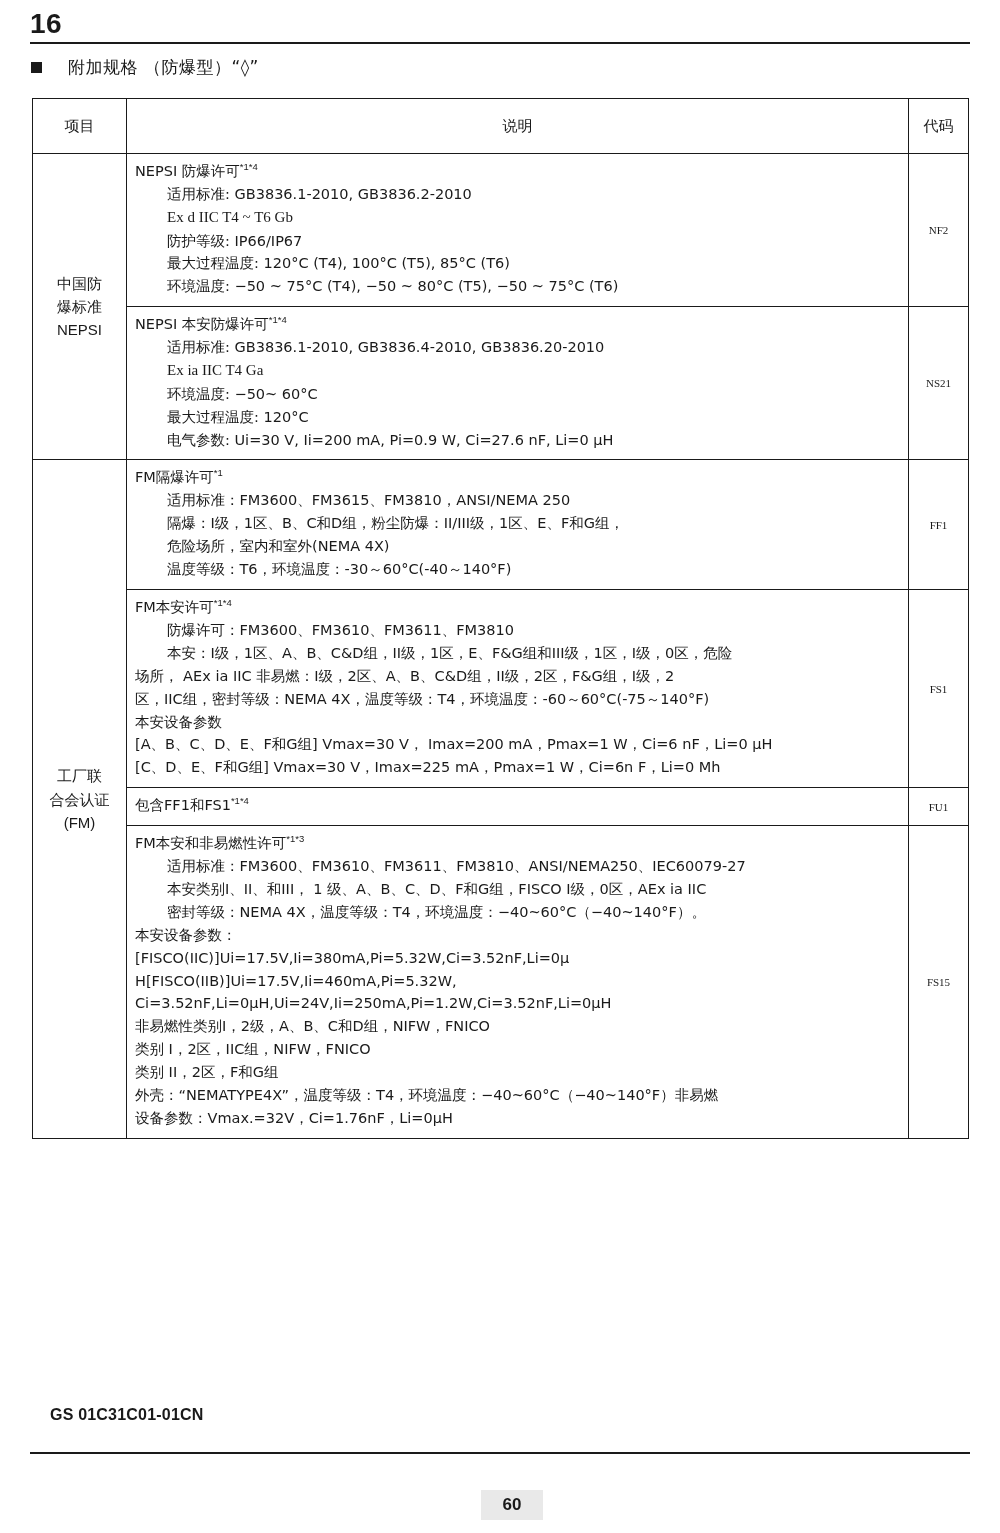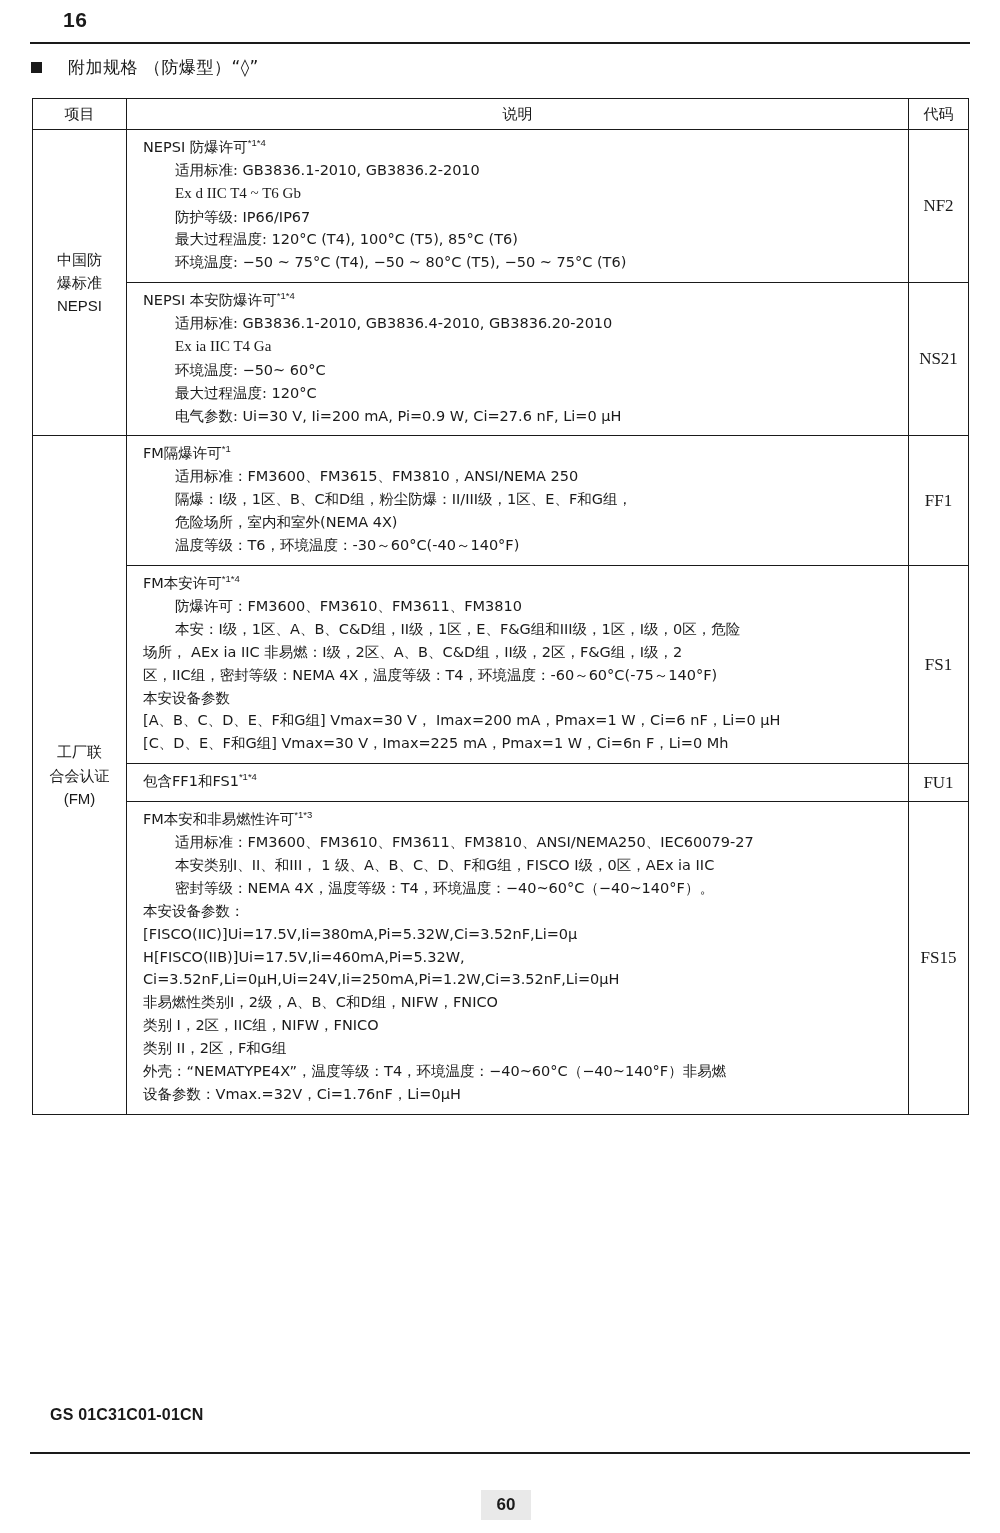--- a/index.html
+++ b/index.html
@@ -20,25 +20,24 @@
     left: 0; top: 0;
     width: 1000px;
     height: 1533px;
     overflow: hidden;
   }
   
   .page-num-top {
     position: absolute;
     left: 30px;
     top: 8px;
-    font-size: 21px;
+    font-size: 28px;
     font-family: "Liberation Sans", sans-serif;
     font-weight: bold;
     letter-spacing: 0.5px;
-    margin-left: 33px;
   }
   .top-rule {
     position: absolute;
     left: 30px;
     top: 42px;
     width: 940px;
     height: 0;
     border-top: 2.6px solid #1a1a1a;
   }
   
@@ -70,21 +69,21 @@
     left: 32px;
     top: 98px;
     width: 936px;
     border-collapse: collapse;
     table-layout: fixed;
     font-size: 14.5px;
   }
   .tbl td, .tbl th {
     border: 1px solid #1a1a1a;
     vertical-align: middle;
-    padding: 0;
+    padding: 12px;
   }
   .tbl th {
     font-weight: normal;
     height: 30px;
     font-family: "DejaVu Sans", sans-serif;
     font-size: 15px;
     text-align: center;
   }
   .col-item { width: 94px; }
   .col-desc { width: 782px; }
@@ -92,33 +91,33 @@
 
   td.item {
     text-align: center;
     font-family: Liberation Sans, sans-serif;
     font-size: 15px;
     line-height: 1.55;
   }
   td.code {
     text-align: center;
     font-family: "Liberation Serif", serif;
-    font-size: 17px;
+    font-size: 11px;
   }
   td.desc {
     padding: 6px 8px 8px 8px;
     line-height: 1.58;
     font-family: "Liberation Serif", serif;
     font-size: 15px;
   }
   .cjk {
     font-family: "DejaVu Sans", sans-serif;
     font-size: 14.5px;
   }
-  .line { white-space: nowrap; margin-left: 8px; }
+  .line { white-space: nowrap; }
   .ind { padding-left: 32px; }
   sup {
     font-size: 9.5px;
     vertical-align: super;
     line-height: 0;
     font-family: "Liberation Sans", sans-serif;
   }
 
   
   .bot-rule {
@@ -135,21 +134,21 @@
     top: 1406px;
     font-family: "Liberation Sans", sans-serif;
     font-size: 16px;
     font-weight: bold;
     letter-spacing: 0.2px;
   }
   .page-box {
     position: absolute;
     left: 481px;
     top: 1490px;
-    width: 50px;
+    width: 62px;
     height: 30px;
     background: #e9e9e9;
     display: flex;
     align-items: center;
     justify-content: center;
     font-family: "Liberation Sans", sans-serif;
     font-size: 17px;
     font-weight: bold;
   }
 </style>

